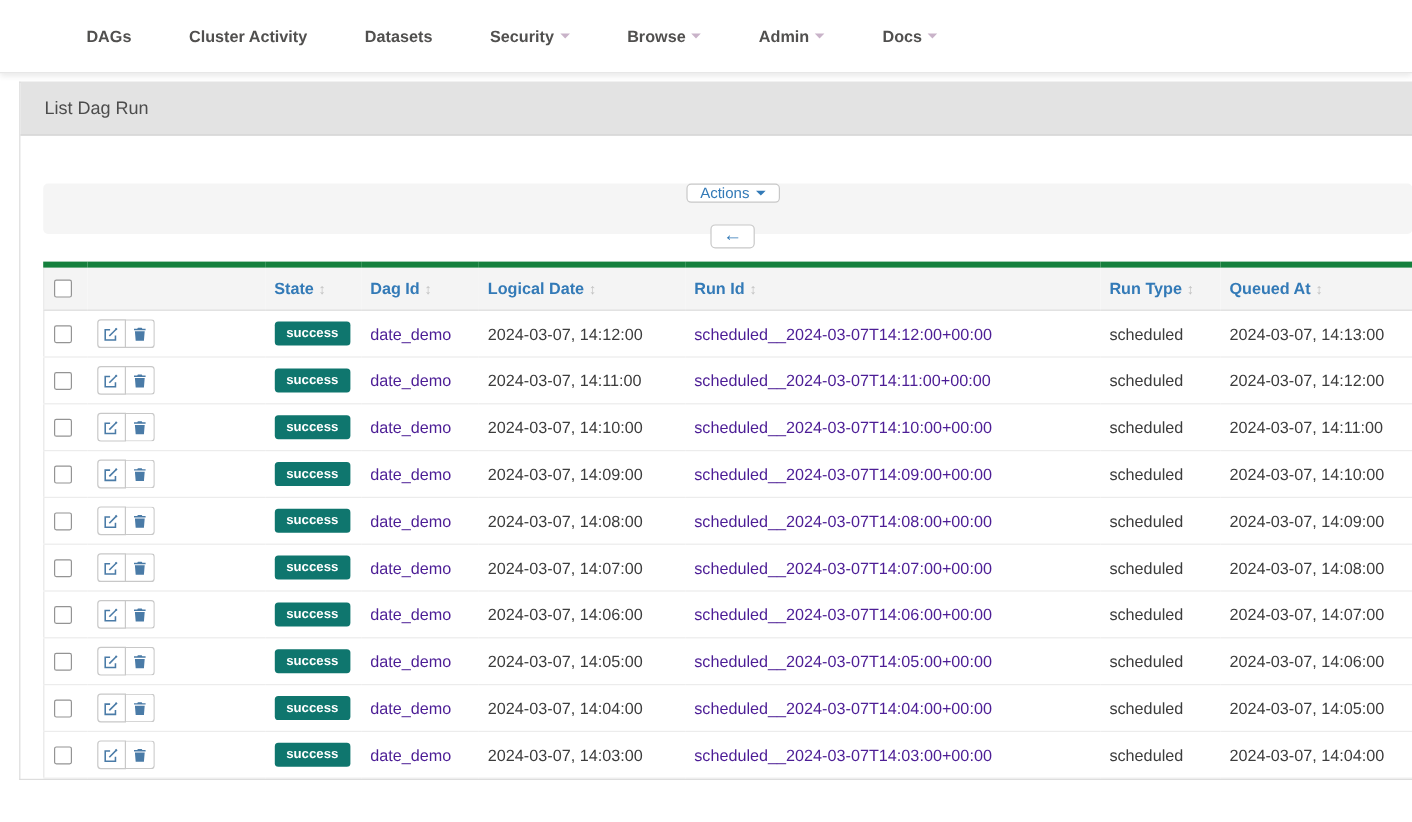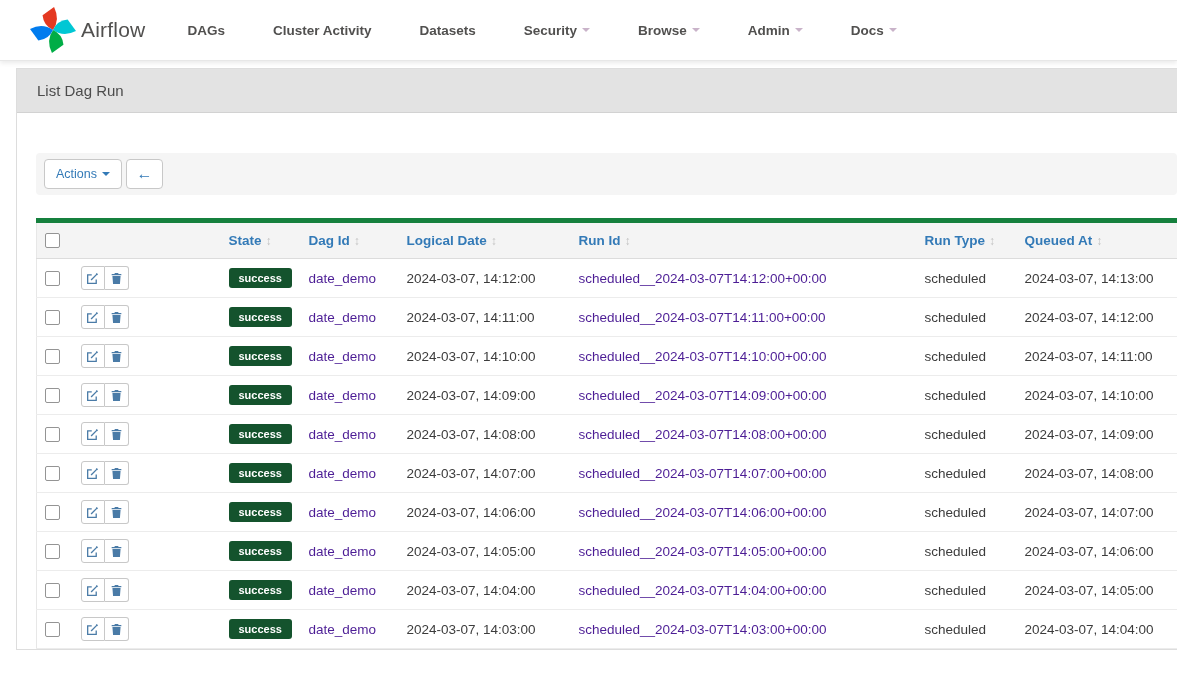--- a/index.html
+++ b/index.html
@@ -24,21 +24,21 @@
   .panel-heading { height:44px; background:#e3e3e3; border-bottom:1px solid #d2d2d2;
     display:flex; align-items:center; padding-left:20px; font-size:15px; color:#4c4c4c; }
   .panel-body { padding:13px 0 0 19px; }
 
   .search-bar { width:1141px; height:38px; background:#f1f1f1; border:1px solid #ddd;
     border-radius:4px; display:flex; align-items:center; padding-left:20px;
     font-size:14.5px; color:#333; cursor:pointer; }
   .search-bar .caret { border-top-color:#333; margin-left:6px; }
 
   .actions-well { margin-top:27px; width:1141px; height:42px; background:#f5f5f5;
-    border-radius:4px; display:flex; align-items:center; padding-left:8px; gap:4px; }
+    border-radius:4px; display:flex; align-items:center; padding-left:8px; gap:18px;flex-direction:column; }
   .btn { background:#fff; border:1px solid #c8c8c8; border-radius:4px; color:#337ab7;
     display:inline-flex; align-items:center; justify-content:center; cursor:pointer; }
   .btn-actions { height:30px; padding:0 11px; font-size:12.5px; gap:5px; }
   .btn-actions .caret { border-top-color:#337ab7; }
   .btn-back { height:30px; width:37px; font-size:16px; }
 
   
   table { margin-top:23px; width:1141px; border-collapse:collapse; table-layout:fixed;
     border-left:1px solid #e7e7e7; }
   thead th { height:38px; background:#f4f4f4; border-top:5px solid #15803d;
@@ -50,38 +50,27 @@
   a.cell-link { color:#4c1d95; text-decoration:none; cursor:pointer;text-align:right; }
 
   .cb { width:15px; height:15px; border:1px solid #949494; border-radius:2px;
     background:#fff; display:inline-block; vertical-align:middle; cursor:pointer; }
 
   .btn-group { display:inline-flex; }
   .btn-sm { width:24px; height:24px; color:#4a7ba7; }
   .btn-group .btn-sm:first-child { border-radius:3px 0 0 3px; }
   .btn-group .btn-sm:last-child { border-radius:0 3px 3px 0; border-left:none; }
 
-  .badge-success { display:inline-block; background:#14532d; color:#fff;
+  .badge-success { display:inline-block; background:#0f766e; color:#fff;
     font-size:11px; font-weight:700; padding:4px 10px; border-radius:3px; }
 </style>
 </head>
 <body>
 
 <div class="navbar">
-  <div class="logo-wrap">
-    <svg width="46" height="46" viewBox="0 0 44 44">
-      <g transform="translate(22,22)">
-        <path d="M0,0 Q-9,-4 -10,-14 L1,-22 Q7,-10 0,0 Z" fill="#e43921"></path>
-        <path transform="rotate(90)" d="M0,0 Q-9,-4 -10,-14 L1,-22 Q7,-10 0,0 Z" fill="#00c7d4"></path>
-        <path transform="rotate(180)" d="M0,0 Q-9,-4 -10,-14 L1,-22 Q7,-10 0,0 Z" fill="#00ad46"></path>
-        <path transform="rotate(270)" d="M0,0 Q-9,-4 -10,-14 L1,-22 Q7,-10 0,0 Z" fill="#017cee"></path>
-      </g>
-    </svg>
-    <span class="logo-text">Airflow</span>
-  </div>
   <div class="nav-items">
   <div class="nav-item">
     <span>DAGs</span>
 
   </div>
 
   <div class="nav-item">
     <span>Cluster Activity</span>
 
   </div>

